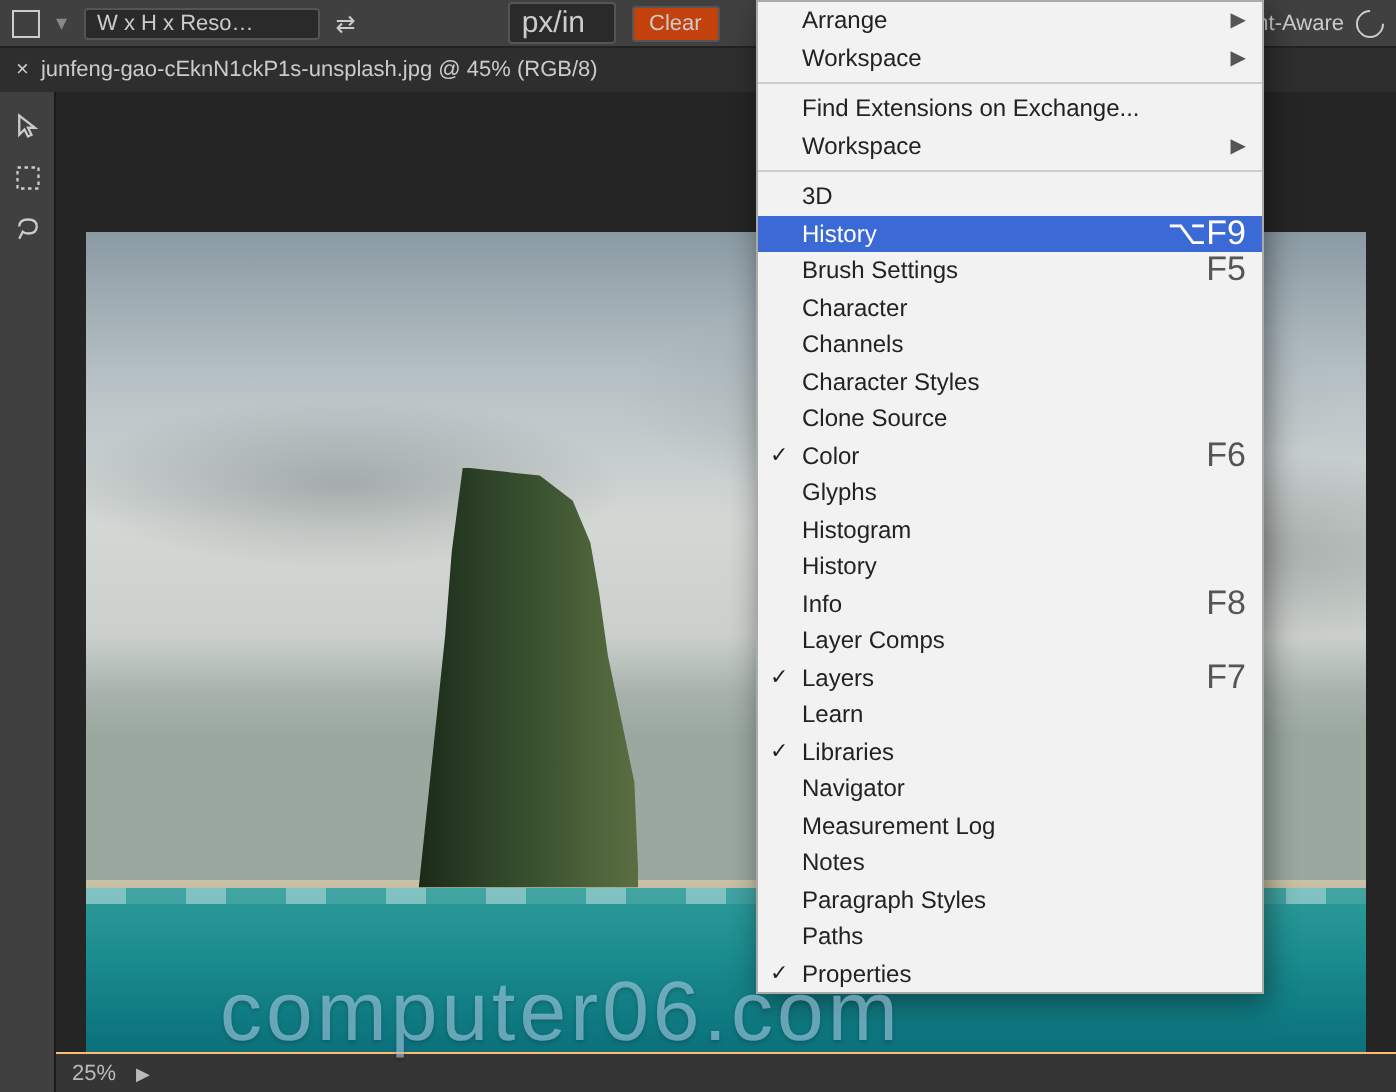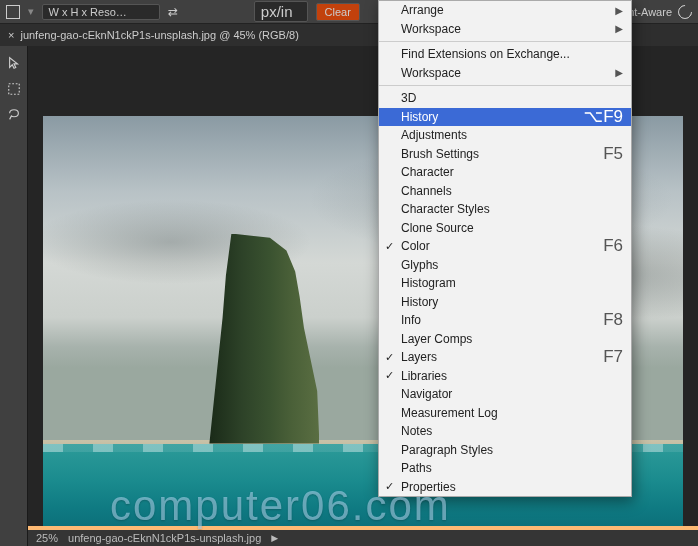--- a/index.html
+++ b/index.html
@@ -24,21 +24,21 @@
   
   .canvas-area { position: absolute; left: 28px; right: 0; top: 0; bottom: 20px; background: #252525; display: flex; justify-content: center; align-items: flex-end; overflow: hidden; }
   .photo { width: 640px; height: 420px; position: relative; margin-bottom: -10px; }
   .sky { position: absolute; inset: 0; background: linear-gradient(180deg, #8a9aa3 0%, #b8c2c6 18%, #d4d8d5 35%, #cbd0cc 48%, #a7b2ac 55%, #9aa89f 60%); }
   .clouds { position: absolute; top: 10%; left: 0; right: 0; height: 50%; background: radial-gradient(ellipse 200px 60px at 20% 40%, rgba(90,100,100,.35), transparent 70%), radial-gradient(ellipse 260px 80px at 70% 20%, rgba(100,110,110,.3), transparent 70%), radial-gradient(ellipse 300px 70px at 85% 55%, rgba(80,90,90,.4), transparent 70%); }
   .cliff { position: absolute; left: 26%; bottom: 22%; width: 110px; height: 210px; background: linear-gradient(90deg, #1a2a18 0%, #2d4228 30%, #3a5230 55%, #4a6038 75%, #5a6e42 100%); clip-path: polygon(20% 0%, 55% 2%, 70% 8%, 78% 18%, 82% 30%, 86% 45%, 92% 60%, 98% 75%, 100% 100%, 0% 100%, 4% 80%, 8% 60%, 12% 40%, 15% 20%); }
   .beach { position: absolute; left: 0; right: 0; bottom: 18%; height: 20px; background: linear-gradient(180deg, #c9c2a8, #b8b298); }
   .sea { position: absolute; left: 0; right: 0; bottom: 0; height: 22%; background: linear-gradient(180deg, #2d9b99 0%, #1a8b8e 40%, #0f7a82 70%, #0a6b76 100%); }
   .seafoam { position: absolute; left: 0; right: 0; bottom: 20%; height: 8px; background: repeating-linear-gradient(90deg, rgba(255,255,255,.4) 0 20px, rgba(255,255,255,.1) 20px 50px); }
   
-  .statusbar { position: absolute; left: 28px; right: 0; bottom: 0; height: 20px; background: #353535; border-top: 4px solid #fdba74; display: flex; align-items: center; padding: 0 8px; gap: 10px; color: #bbb; font-size: 11px; }
+  .statusbar { position: absolute; left: 28px; right: 0; bottom: 0; height: 20px; background: #353535; border-top: 1px solid #fdba74; display: flex; align-items: center; padding: 0 8px; gap: 10px; color: #bbb; font-size: 11px; }
   
   .dropdown { position: absolute; left: 378px; top: 0; width: 254px; background: #f2f2f2; border: 1px solid #aaa; box-shadow: 2px 4px 14px rgba(0,0,0,.45); font-size: 12px; color: #222; }
   .menu-item { height: 18.5px; display: flex; align-items: center; padding: 0 8px 0 22px; position: relative; white-space: nowrap; }
   .menu-item .shortcut { margin-left: auto; font-size: 17px; color: #555; }
   .menu-item .arrow { margin-left: auto; font-size: 10px; color: #555; }
   .menu-item.hl { background: #3b6ad6; color: #fff; }
   .menu-item.hl .shortcut { color: #fff; }
   .menu-sep { height: 1px; background: #ccc; margin: 3px 0; }
   .check { position: absolute; left: 6px; font-size: 11px; }
   
@@ -93,21 +93,20 @@
       <div class="clouds"></div>
       <div class="beach"></div>
       <div class="cliff"></div>
       <div class="sea"></div>
       <div class="seafoam"></div>
     </div>
   </div>
 
   <div class="statusbar">
     <span>25%</span>
-    <span>unfeng-gao-cEknN1ckP1s-unsplash.jpg</span>
     <span style="font-size:9px;">▶</span>
   </div>
 </div>
 
 <div class="dropdown" id="window-menu">
     <div class="menu-item">
       <span>Arrange</span>
       <span class="arrow">▶</span>
     </div>
     <div class="menu-item">
@@ -124,23 +123,20 @@
     </div>
     <div class="menu-sep"></div>
     <div class="menu-item">
       <span>3D</span>
     </div>
     <div class="menu-item hl">
       <span>History</span>
       <span class="shortcut">⌥F9</span>
     </div>
     <div class="menu-item">
-      <span>Adjustments</span>
-    </div>
-    <div class="menu-item">
       <span>Brush Settings</span>
       <span class="shortcut">F5</span>
     </div>
     <div class="menu-item">
       <span>Character</span>
     </div>
     <div class="menu-item">
       <span>Channels</span>
     </div>
     <div class="menu-item">
@@ -169,20 +165,23 @@
     </div>
     <div class="menu-item">
       <span>Layer Comps</span>
     </div>
     <div class="menu-item">
       <span class="check">✓</span>
       <span>Layers</span>
       <span class="shortcut">F7</span>
     </div>
     <div class="menu-item">
+      <span>Learn</span>
+    </div>
+    <div class="menu-item">
       <span class="check">✓</span>
       <span>Libraries</span>
     </div>
     <div class="menu-item">
       <span>Navigator</span>
     </div>
     <div class="menu-item">
       <span>Measurement Log</span>
     </div>
     <div class="menu-item">

